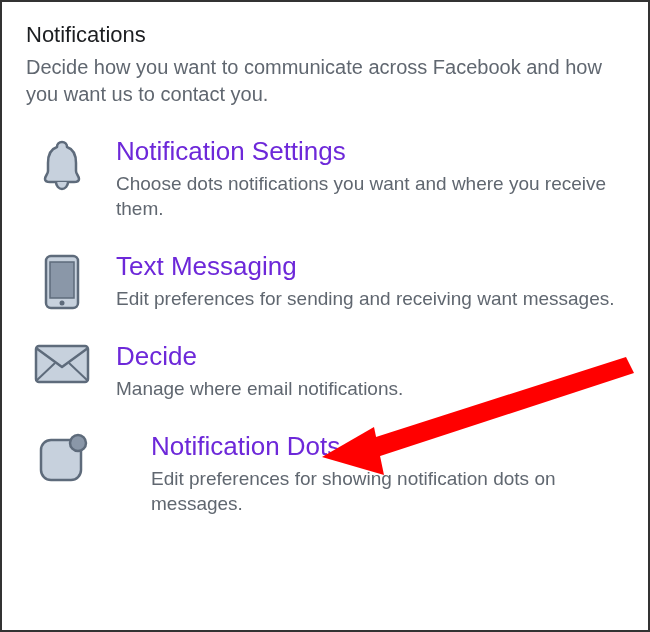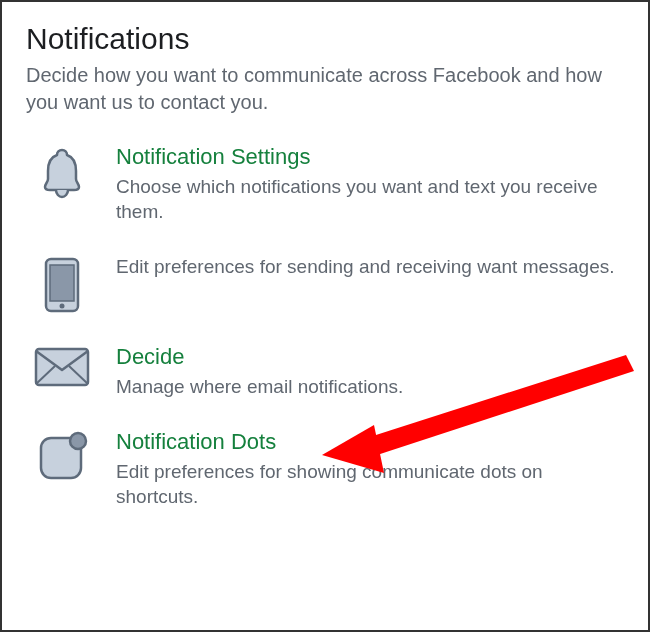--- a/index.html
+++ b/index.html
@@ -9,21 +9,21 @@
     }
     body {
       font-family: -apple-system, BlinkMacSystemFont, "Segoe UI", Helvetica, Arial, sans-serif;
       background: #fff;
       width: 650px;
       height: 632px;
       border: 2px solid #333;
       padding: 20px 24px;
     }
     .page-title {
-      font-size: 30px;
+      font-size: 22px;
       font-weight: 400;
       color: #1c1e21;
       margin-bottom: 6px;
     }
     .page-subtitle {
       font-size: 20px;
       color: #606770;
       line-height: 1.35;
       margin-bottom: 28px;
     }
@@ -38,23 +38,23 @@
       flex-shrink: 0;
       display: flex;
       justify-content: center;
       padding-top: 2px;
     }
     .text-col {
       flex: 1;
       padding-left: 18px;
     }
     .row-title {
-      font-size: 22px;
+      font-size: 26px;
       font-weight: 500;
-      color: #15803d;
+      color: #6d28d9;
       margin-bottom: 4px;
     }
     .row-desc {
       font-size: 19px;
       color: #606770;
       line-height: 1.32;
     }
     .arrow-annotation {
       position: absolute;
       pointer-events: none;
@@ -68,61 +68,62 @@
 
 <div class="setting-row">
   <div class="icon-col">
     <svg width="50" height="54" viewBox="0 0 50 54">
       <path d="M25 4 C22 4 20 6 20 9 C14 11 11 17 11 25 L11 33 C11 36 8 38 8 41 C8 43 10 44 13 44 L37 44 C40 44 42 43 42 41 C42 38 39 36 39 33 L39 25 C39 17 36 11 30 9 C30 6 28 4 25 4 Z" fill="#c7d1dd" stroke="#5e6b7b" stroke-width="2.5" stroke-linejoin="round"></path>
       <path d="M19 44 C19 48 22 51 25 51 C28 51 31 48 31 44" fill="#c7d1dd" stroke="#5e6b7b" stroke-width="2.5" stroke-linejoin="round"></path>
     </svg>
   </div>
   <div class="text-col">
     <div class="row-title">Notification Settings</div>
-    <div class="row-desc">Choose which notifications you want and text you receive them.</div>
+    <div class="row-desc">Choose dots notifications you want and where you receive them.</div>
   </div>
 </div>
 
 <div class="setting-row">
   <div class="icon-col">
     <svg width="38" height="58" viewBox="0 0 38 58">
       <rect x="3" y="3" width="32" height="52" rx="5" ry="5" fill="#c7d1dd" stroke="#5e6b7b" stroke-width="2.5"></rect>
       <rect x="7" y="9" width="24" height="36" fill="#8a97a8" stroke="#5e6b7b" stroke-width="1.5"></rect>
       <circle cx="19" cy="50" r="2.5" fill="#5e6b7b"></circle>
     </svg>
   </div>
   <div class="text-col">
+    <div class="row-title">Text Messaging</div>
     <div class="row-desc">Edit preferences for sending and receiving want messages.</div>
   </div>
 </div>
 
 <div class="setting-row">
   <div class="icon-col">
     <svg width="58" height="42" viewBox="0 0 58 42">
       <rect x="3" y="3" width="52" height="36" rx="3" fill="#c7d1dd" stroke="#5e6b7b" stroke-width="2.5"></rect>
       <path d="M3 5 L29 24 L55 5" fill="none" stroke="#5e6b7b" stroke-width="2.5" stroke-linejoin="round"></path>
       <path d="M3 38 L22 20 M55 38 L36 20" fill="none" stroke="#5e6b7b" stroke-width="2"></path>
     </svg>
   </div>
   <div class="text-col">
     <div class="row-title">Decide</div>
     <div class="row-desc">Manage where email notifications.</div>
   </div>
 </div>
 
-<div class="setting-row" style="position:relative;">
+<div class="setting-row" style="position:relative;gap:35px;">
   <div class="icon-col">
     <svg width="52" height="52" viewBox="0 0 52 52">
       <rect x="5" y="7" width="40" height="40" rx="10" fill="#c7d1dd" stroke="#5e6b7b" stroke-width="2.5"></rect>
       <circle cx="42" cy="10" r="8" fill="#8a97a8" stroke="#5e6b7b" stroke-width="2.5"></circle>
     </svg>
   </div>
   <div class="text-col">
     <div class="row-title">Notification Dots</div>
-    <div class="row-desc">Edit preferences for showing communicate dots on shortcuts.</div>
+    <div class="row-desc">Edit preferences for showing notification dots on messages.</div>
   </div>
   <svg class="arrow-annotation" width="320" height="140" viewBox="0 0 320 140" style="left:290px; top:-82px;">
     <defs>
       <linearGradient id="arrgrad" x1="0" y1="0" x2="1" y2="0">
         <stop offset="0%" stop-color="#ff0000"></stop>
         <stop offset="100%" stop-color="#ff0000"></stop>
       </linearGradient>
     </defs>
     <polygon points="310,8 35,96 55,110 318,24" fill="#ff0000"></polygon>
     <polygon points="58,78 6,108 68,126" fill="#ff0000"></polygon>

